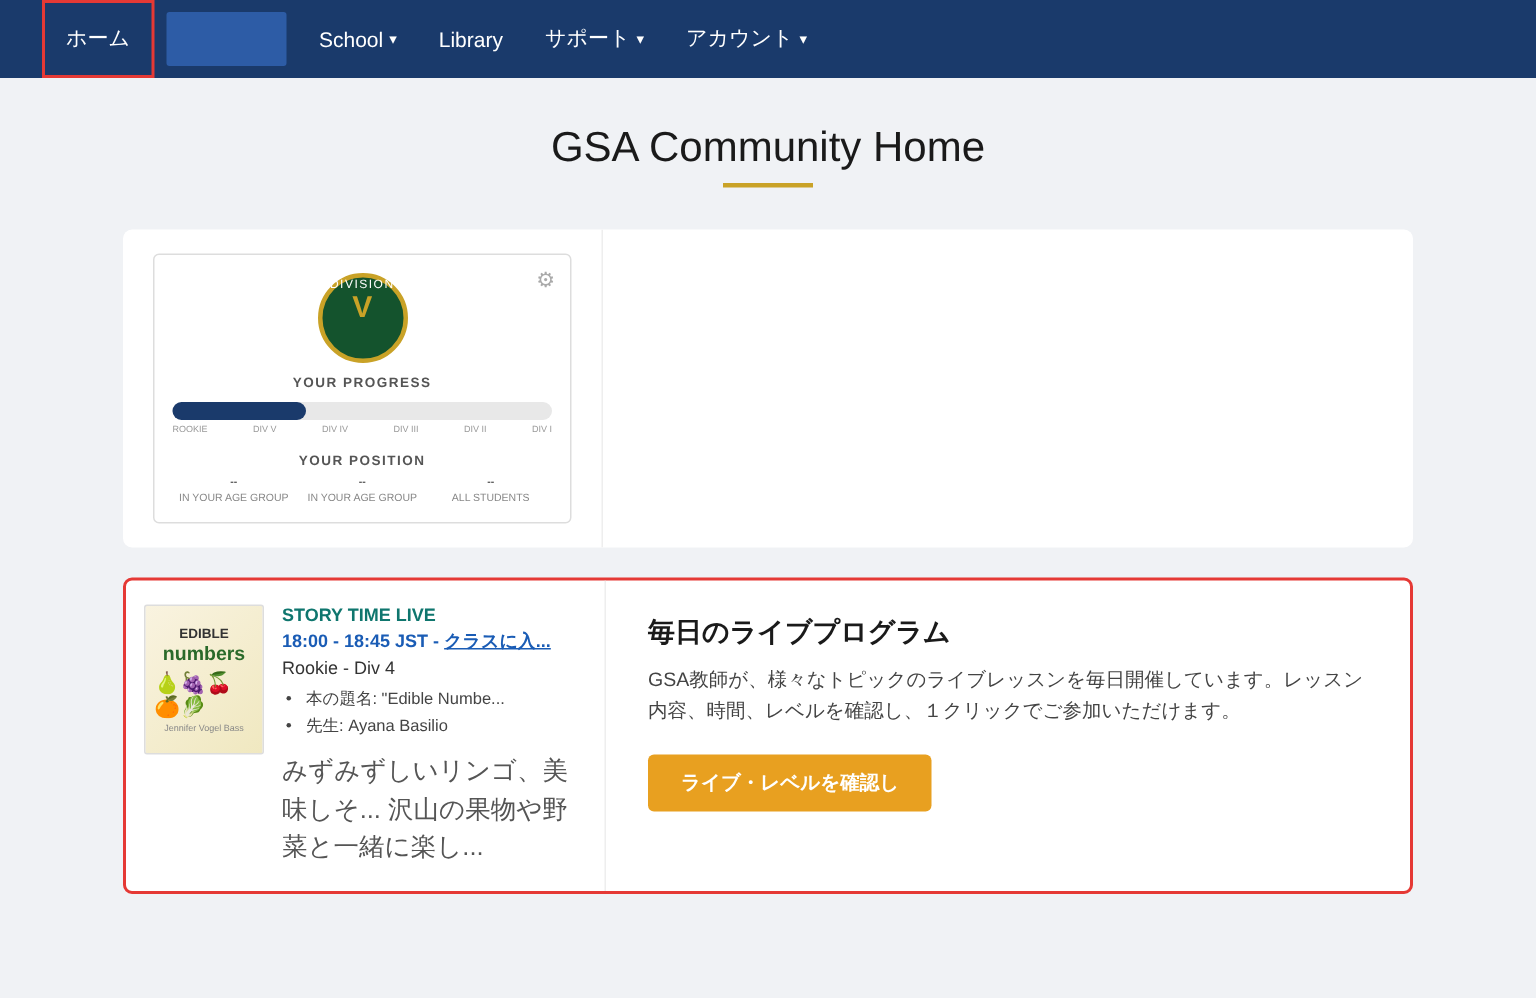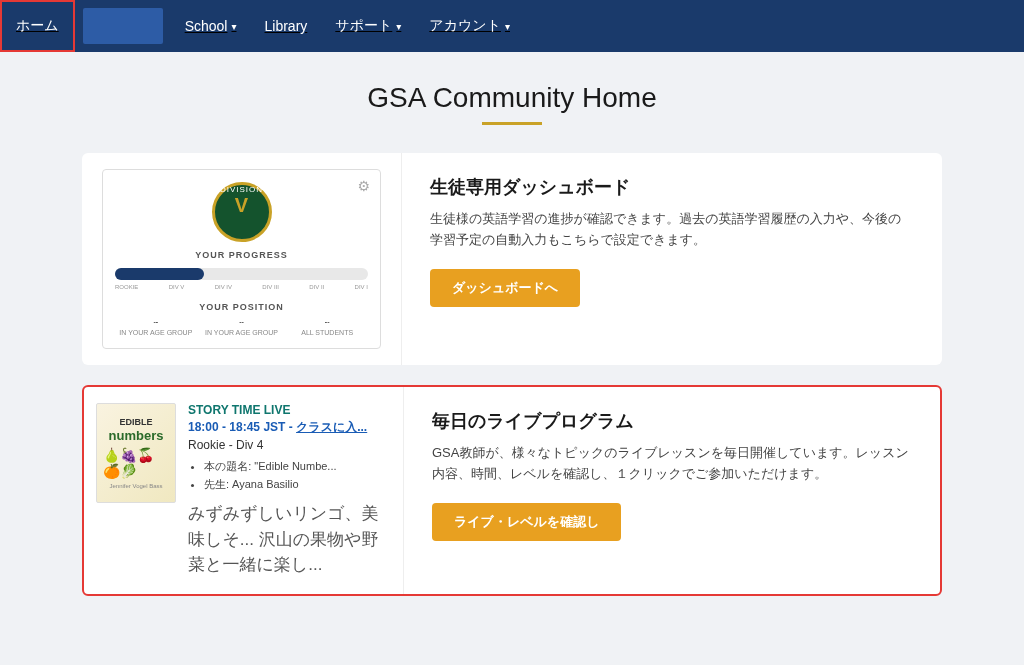--- a/index.html
+++ b/index.html
@@ -3,24 +3,23 @@
   <meta charset="utf-8">
   <style>
     * { box-sizing: border-box; margin: 0; padding: 0; }
     body { font-family: 'Arial', sans-serif; background: #f0f2f5; min-height: 665px; }
 
     
     nav {
       background: #1a3a6b;
       display: flex;
       align-items: center;
-      padding: 0 0;
+      padding: 0 28px;
       height: 52px;
       gap: 0;
-      text-decoration: underline;
     }
     .nav-item {
       color: #fff;
       font-size: 14px;
       padding: 0 14px;
       height: 52px;
       display: flex;
       align-items: center;
       cursor: pointer;
       white-space: nowrap;
@@ -338,25 +337,20 @@
           <div class="position-title">YOUR POSITION</div>
           <div class="position-grid">
             <span class="pos-label">--</span>
             <span class="pos-label">--</span>
             <span class="pos-label">--</span>
             <span>IN YOUR AGE GROUP</span>
             <span>IN YOUR AGE GROUP</span>
             <span>ALL STUDENTS</span>
           </div>
         </div>
-      </div>
-      <div class="card-right">
-        <h2>生徒専用ダッシュボード</h2>
-        <p>生徒様の英語学習の進捗が確認できます。過去の英語学習履歴の入力や、今後の学習予定の自動入力もこちらで設定できます。</p>
-        <button class="btn-yellow">ダッシュボードへ</button>
       </div>
     </div>
 
     <div class="card highlighted">
       <div class="story-left">
         <div class="book-cover">
           <div class="book-title-text">EDIBLE</div>
           <div class="book-title-big">numbers</div>
           <div class="book-fruits">🍐🍇🍒🍊🥬</div>
           <div class="book-author">Jennifer Vogel Bass</div>

